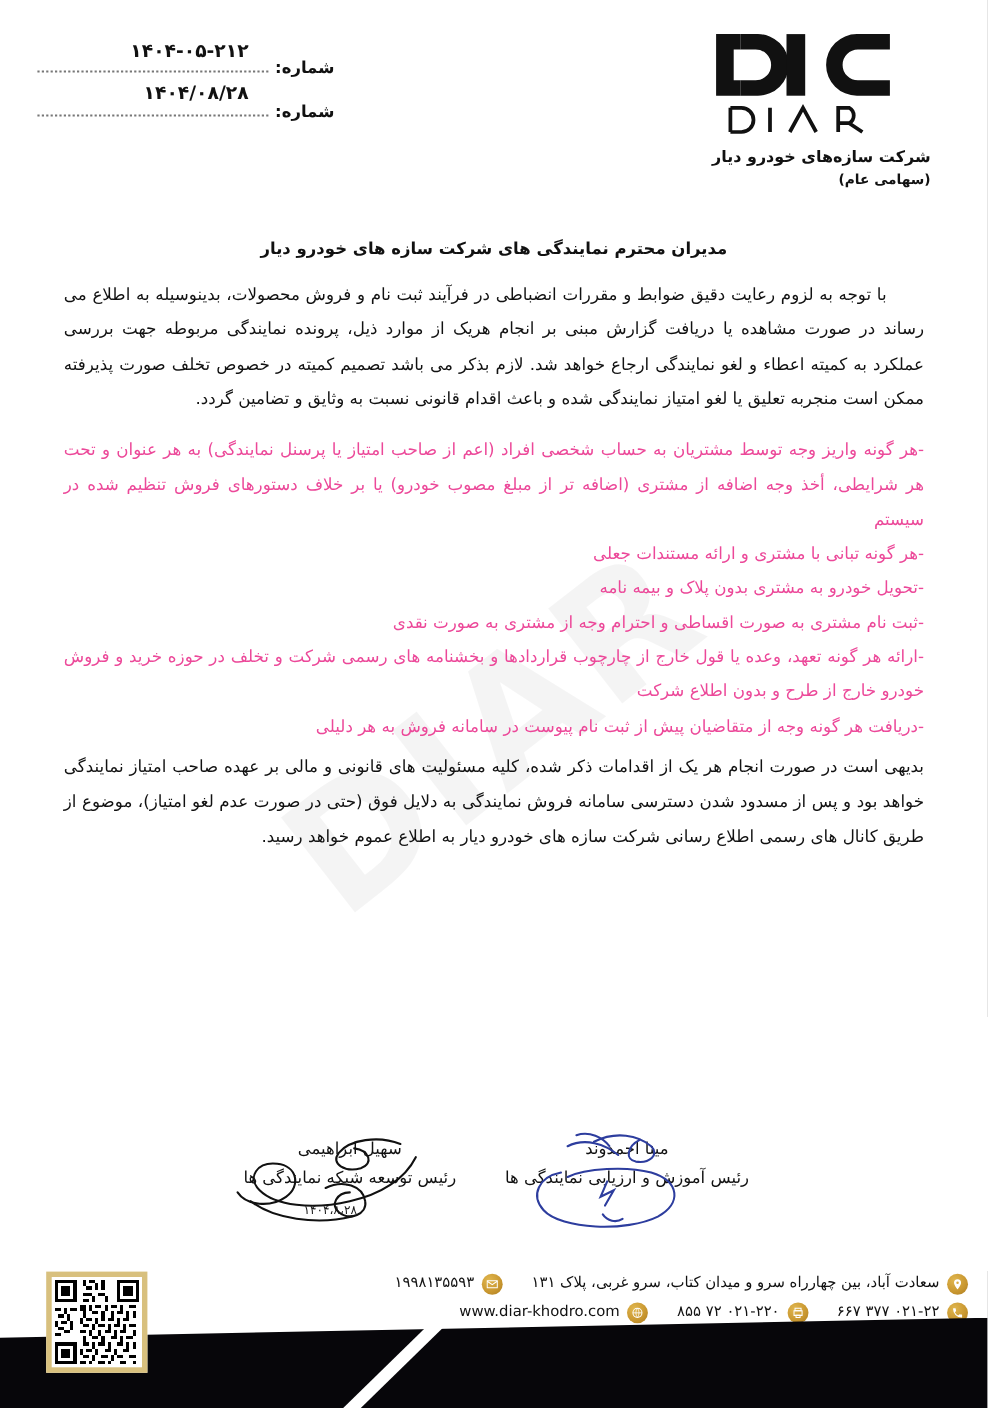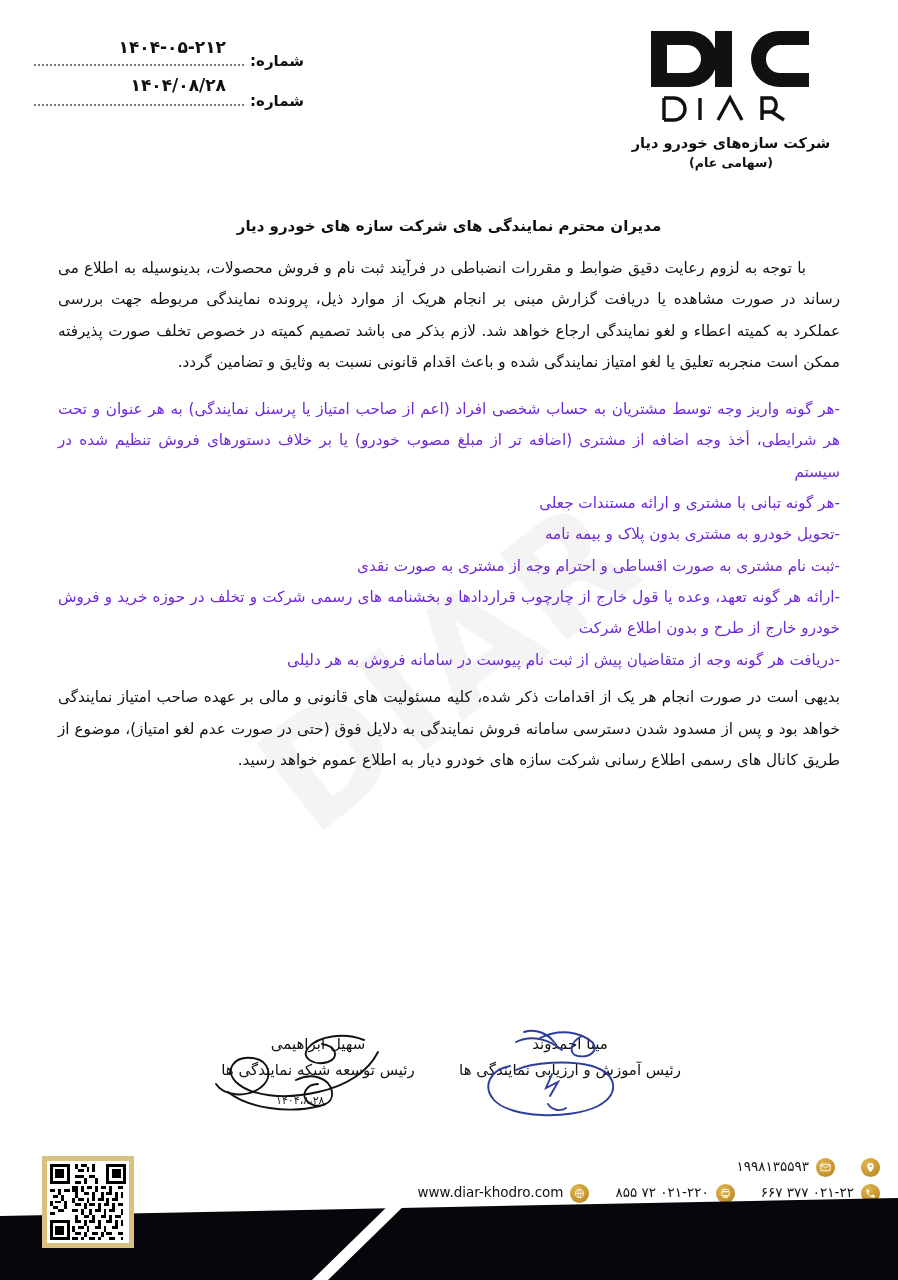--- a/index.html
+++ b/index.html
@@ -83,21 +83,21 @@
     font-family: "DejaVu Sans", sans-serif;
   }
   .meta-row.r2 .meta-value { top: -9px; }
 
   
   .logo-block {
     position: absolute;
     right: 52px;
     top: 28px;
     width: 230px;
-    text-align: center;
+    text-align: right;
     direction: rtl;
   }
   .logo-mark {
     display: block;
     margin: 0 auto;
   }
   .logo-wordmark {
     display: block;
     margin: 4px auto 0;
   }
@@ -153,21 +153,21 @@
     font-family: "DejaVu Sans", sans-serif;
   }
   .bullets {
     margin: 6px 0 0;
     padding: 0;
     list-style: none;
   }
   .bullets li {
     font-size: 15.2px;
     line-height: 2.06;
-    color: #6d28d9;
+    color: #ec4899;
     text-align: justify;
     text-align-last: right;
     margin: 0;
     font-family: "DejaVu Sans", sans-serif;
   }
   .bullets li.short {
     text-align: right;
     text-align-last: right;
   }
   .closing {
@@ -400,20 +400,21 @@
 
     <div class="contact">
 
       <div class="contact-row">
         <div class="contact-item">
           <span class="c-icon">
             <svg width="11" height="11" viewBox="0 0 24 24">
                 <path d="M12 2a7 7 0 0 0-7 7c0 5 7 13 7 13s7-8 7-13a7 7 0 0 0-7-7zm0 9.5A2.5 2.5 0 1 1 12 6.5a2.5 2.5 0 0 1 0 5z" fill="#fff"></path>
               </svg>
           </span>
+          <span class="c-text">سعادت آباد، بین چهارراه سرو و میدان کتاب، سرو غربی، پلاک ۱۳۱</span>
         </div>
         <div class="contact-item">
           <span class="c-icon">
             <svg width="11" height="11" viewBox="0 0 24 24">
                 <path d="M2 5h20v14H2z" fill="none" stroke="#fff" stroke-width="2"></path>
                 <path d="M2 6l10 7 10-7" fill="none" stroke="#fff" stroke-width="2"></path>
               </svg>
           </span>
           <span class="c-text">۱۹۹۸۱۳۵۵۹۳</span>
         </div>

